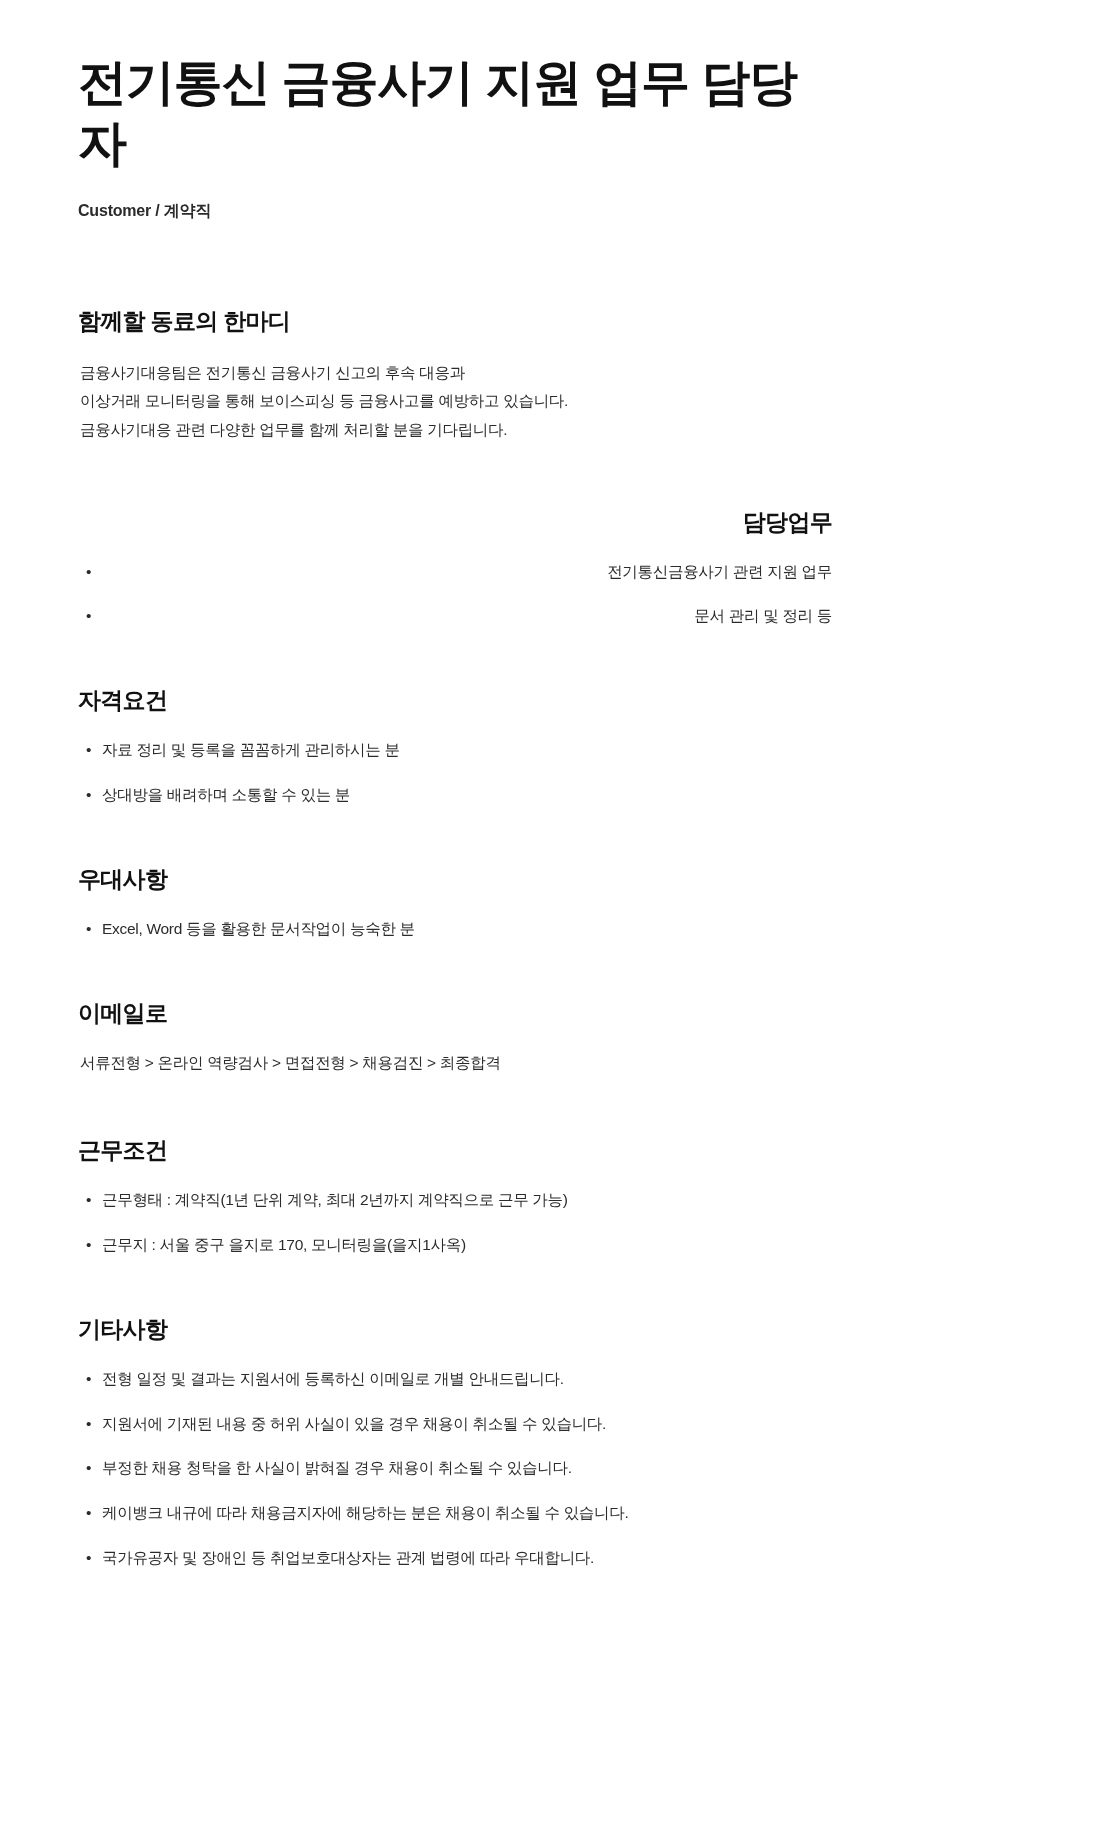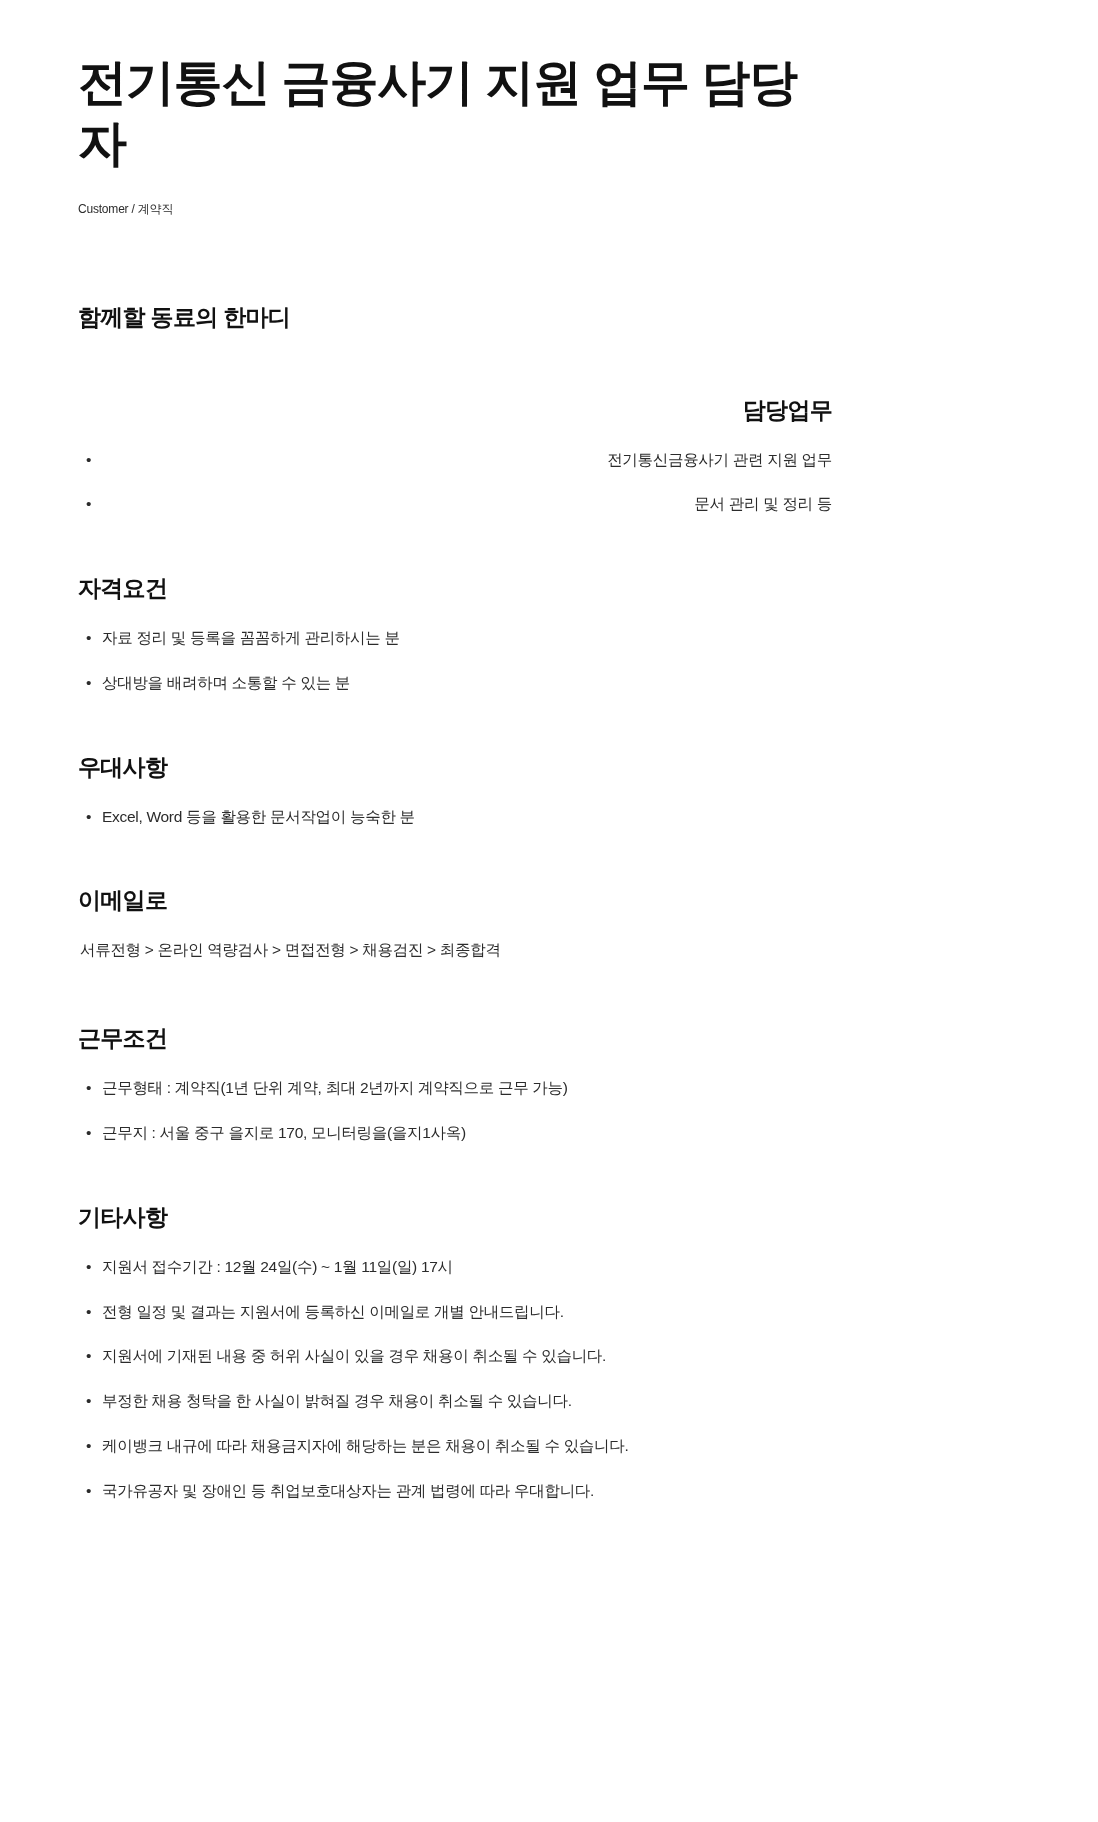--- a/index.html
+++ b/index.html
@@ -24,22 +24,22 @@
   
   .job-title {
     font-size: 49px;
     font-weight: 700;
     letter-spacing: -1.2px;
     line-height: 1.25;
     margin: 0 0 26px 0;
     color: #111111;
   }
   .job-subtitle {
-    font-size: 12px;
-    font-weight: 400;
+    font-size: 16px;
+    font-weight: 700;
     color: #2b2b2b;
     letter-spacing: -0.2px;
     margin: 0 0 84px 0;
   }
 
   
   .section {
     margin: 0 0 56px 0;
     padding-left: 0;
   }
@@ -111,20 +111,25 @@
 </head>
 <body>
 
 <div class="page">
 
   <h1 class="job-title">전기통신 금융사기 지원 업무 담당자</h1>
   <div class="job-subtitle">Customer / 계약직</div>
 
   <section class="section" id="section-intro">
     <h2 class="section-heading">함께할 동료의 한마디</h2>
+    <div class="para-block">
+      <div class="para-line">금융사기대응팀은 전기통신 금융사기 신고의 후속 대응과</div>
+      <div class="para-line">이상거래 모니터링을 통해 보이스피싱 등 금융사고를 예방하고 있습니다.</div>
+      <div class="para-line">금융사기대응 관련 다양한 업무를 함께 처리할 분을 기다립니다.</div>
+    </div>
   </section>
 
   <section class="section" id="section-duties">
     <h2 class="section-heading">담당업무</h2>
     <ul class="bullets">
       <li>전기통신금융사기 관련 지원 업무</li>
       <li>문서 관리 및 정리 등</li>
     </ul>
   </section>
 
@@ -152,21 +157,20 @@
     <h2 class="section-heading">근무조건</h2>
     <ul class="bullets">
       <li>근무형태 : 계약직(1년 단위 계약, 최대 2년까지 계약직으로 근무 가능)</li>
       <li>근무지 : 서울 중구 을지로 170, 모니터링을(을지1사옥)</li>
     </ul>
   </section>
 
   <section class="section" id="section-etc">
     <h2 class="section-heading">기타사항</h2>
     <ul class="bullets">
-      <li>지원서 접수기간 : 12월 24일(수) ~ 1월 11일(일) 17시</li>
       <li>전형 일정 및 결과는 지원서에 등록하신 이메일로 개별 안내드립니다.</li>
       <li>지원서에 기재된 내용 중 허위 사실이 있을 경우 채용이 취소될 수 있습니다.</li>
       <li>부정한 채용 청탁을 한 사실이 밝혀질 경우 채용이 취소될 수 있습니다.</li>
       <li>케이뱅크 내규에 따라 채용금지자에 해당하는 분은 채용이 취소될 수 있습니다.</li>
       <li>국가유공자 및 장애인 등 취업보호대상자는 관계 법령에 따라 우대합니다.</li>
     </ul>
   </section>
 
 </div>
 

